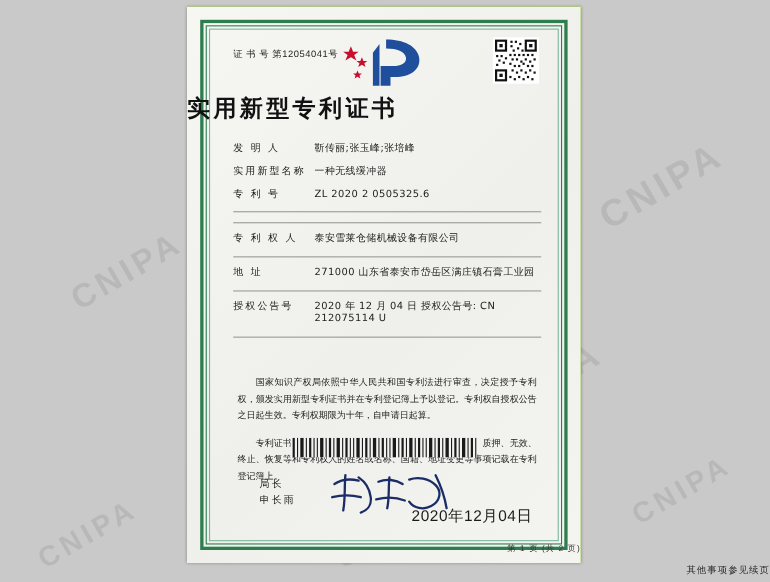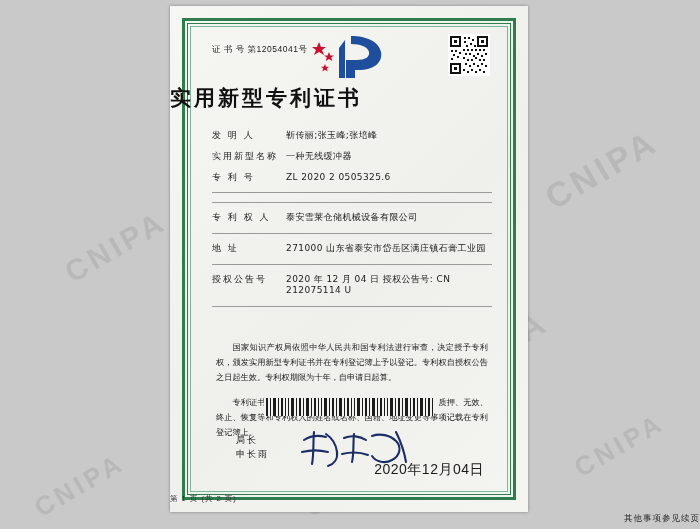--- a/index.html
+++ b/index.html
@@ -144,21 +144,21 @@
   .sig-hand{
     position:absolute;left:126px;top:420px;
     width:120px;height:46px;
   }
   .sig-date{
     position:absolute;right:44px;top:455px;
     font-size:14px;color:#1b1b1b;letter-spacing:.5px;
   }
   .page-no{
     position:absolute;left:0;right:0;top:488px;
-    text-align:left;font-size:7.5px;color:#333;letter-spacing:1px;
+    text-align:right;font-size:7.5px;color:#333;letter-spacing:1px;
   }
   .footnote{
     position:absolute;left:0;right:0;bottom:4px;
     text-align:right;
     font-size:8.5px;color:#2b2b2b;letter-spacing:1px;
   }
 </style>
 </head>
 <body>
 

